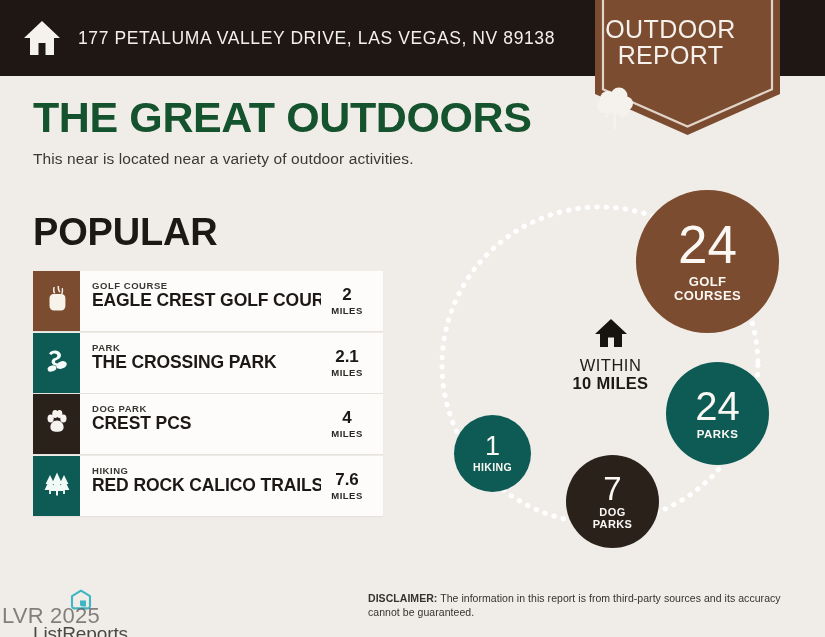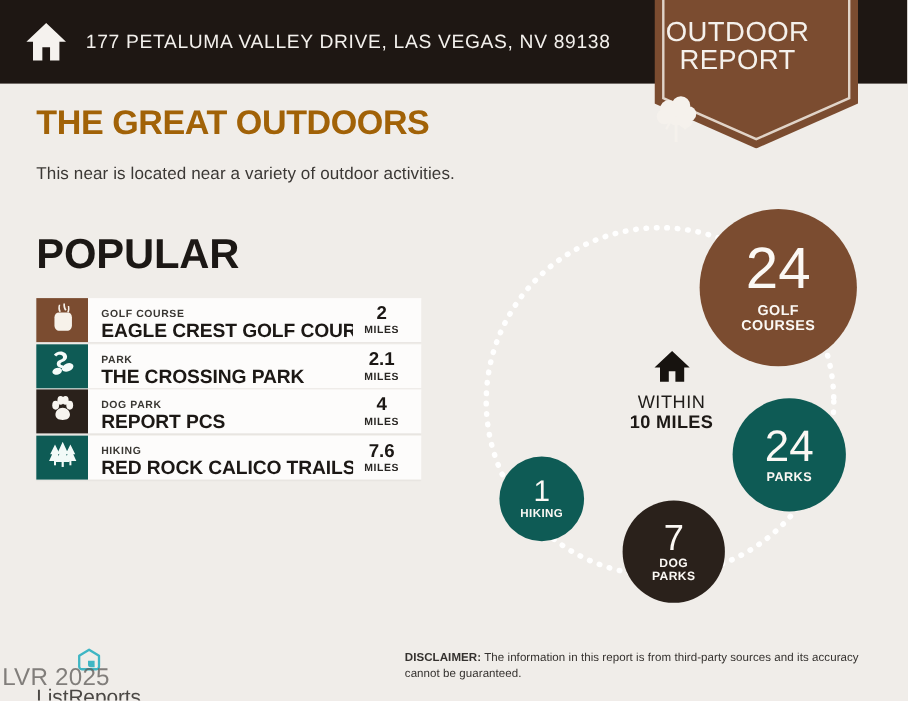--- a/index.html
+++ b/index.html
@@ -34,35 +34,35 @@
   .badge-text{
     position:absolute;left:0;top:16px;width:151px;text-align:center;
     color:#f5f1ec;font-size:25px;font-weight:400;line-height:1.04;letter-spacing:.4px;
   }
   .badge-text .l2{font-weight:400;letter-spacing:.3px;}
   .badge-tree{position:absolute;left:0;top:86px;width:185px;text-align:center;}
 
   
   .title{
     position:absolute;left:33px;top:96px;
-    font-size:31px;font-weight:700;color:#a16207;letter-spacing:-.4px;line-height:1;
+    font-size:43px;font-weight:700;color:#14532d;letter-spacing:-.4px;line-height:1;
   }
   .subtitle{
     position:absolute;left:33px;top:150px;
     font-size:15.5px;color:#3b3835;font-weight:400;letter-spacing:.1px;
   }
   .popular{
     position:absolute;left:33px;top:213px;
     font-size:38px;font-weight:700;color:#1c1815;letter-spacing:-.2px;line-height:1;
   }
 
   
   .list{position:absolute;left:33px;top:271px;width:350px;}
   .row{
-    position:relative;height:40px;background:#fdfcfb;display:flex;align-items:stretch;
+    position:relative;height:60px;background:#fdfcfb;display:flex;align-items:stretch;
     margin-bottom:1.5px;box-shadow:0 1px 1px rgba(0,0,0,.045);
   }
   .tile{width:47px;min-width:47px;display:flex;align-items:center;justify-content:center;}
   .row-mid{flex:1;position:relative;overflow:hidden;padding-left:12px;}
   .cat{
     position:absolute;left:12px;top:9px;font-size:9.5px;font-weight:700;color:#3a3733;
     letter-spacing:.55px;text-transform:uppercase;white-space:nowrap;
   }
   .name{
     position:absolute;left:12px;top:20px;font-size:17.5px;font-weight:700;color:#1c1815;
@@ -222,21 +222,21 @@
               <ellipse cx="19.4" cy="9.4" rx="3.1" ry="4"></ellipse>
               <ellipse cx="11.1" cy="5" rx="2.9" ry="3.9"></ellipse>
               <ellipse cx="15.5" cy="5" rx="2.9" ry="3.9"></ellipse>
               <path d="M13 11.6 c3.6 0 6.6 2.9 6.6 6.3 0 3.3 -2.4 4.9 -6.6 4.9 -4.2 0 -6.6 -1.6 -6.6 -4.9 0 -3.4 3 -6.3 6.6 -6.3z"></path>
             </g>
           </svg>
         </span>
       </div>
       <div class="row-mid">
         <div class="cat">DOG PARK</div>
-        <div class="name">REPORT PCS</div>
+        <div class="name">CREST PCS</div>
       </div>
       <div class="row-right">
         <div class="dist">4</div>
         <div class="dist-unit">MILES</div>
       </div>
     </div>
 
     <div class="row">
       <div class="tile" style="background:#0e5b55">
         <span>

